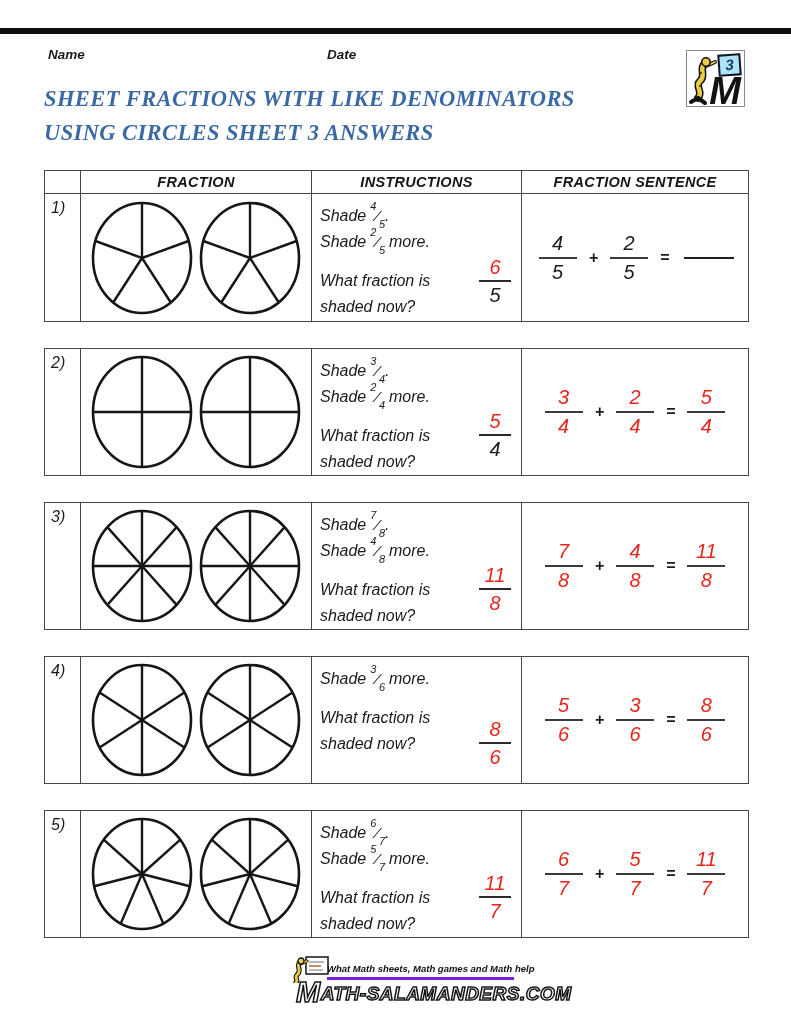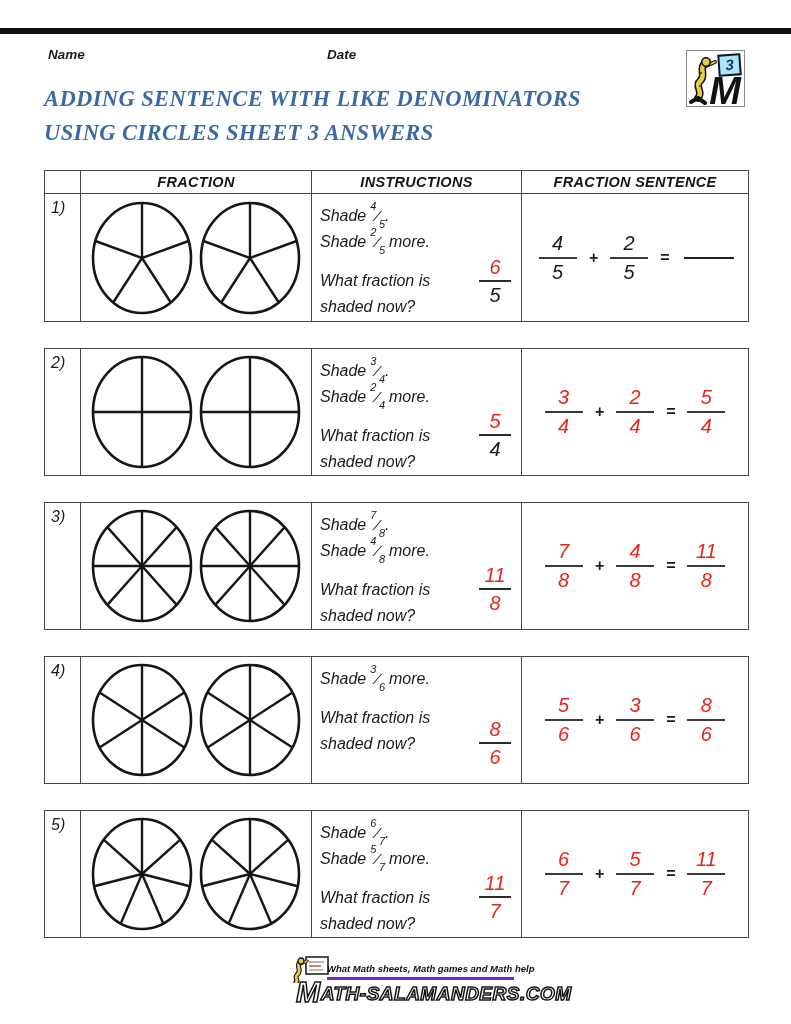--- a/index.html
+++ b/index.html
@@ -98,21 +98,21 @@
       <line x1="10" y1="42" x2="17" y2="47" stroke="#111" stroke-width="4" stroke-linecap="round"></line>
       <circle cx="18" cy="6" r="4.2" fill="#e7ce45" stroke="#111" stroke-width="1.6"></circle>
       <circle cx="13" cy="17" r="1.1" fill="#4a3a00"></circle>
       <circle cx="12" cy="30" r="1.1" fill="#4a3a00"></circle>
     </svg>
     <div class="logo-badge">3</div>
     <div class="logo-m">M</div>
   </div>
 
   <div class="title">
-    <div>ADDING SENTENCE WITH LIKE DENOMINATORS</div>
+    <div>SHEET FRACTIONS WITH LIKE DENOMINATORS</div>
     <div>USING CIRCLES SHEET 3 ANSWERS</div>
   </div>
 
   <div class="wtable">
     <div class="header-row">
       <div class="hcell c1"></div>
       <div class="hcell c2">FRACTION</div>
       <div class="hcell c3">INSTRUCTIONS</div>
       <div class="hcell c4">FRACTION SENTENCE</div>
     </div>

